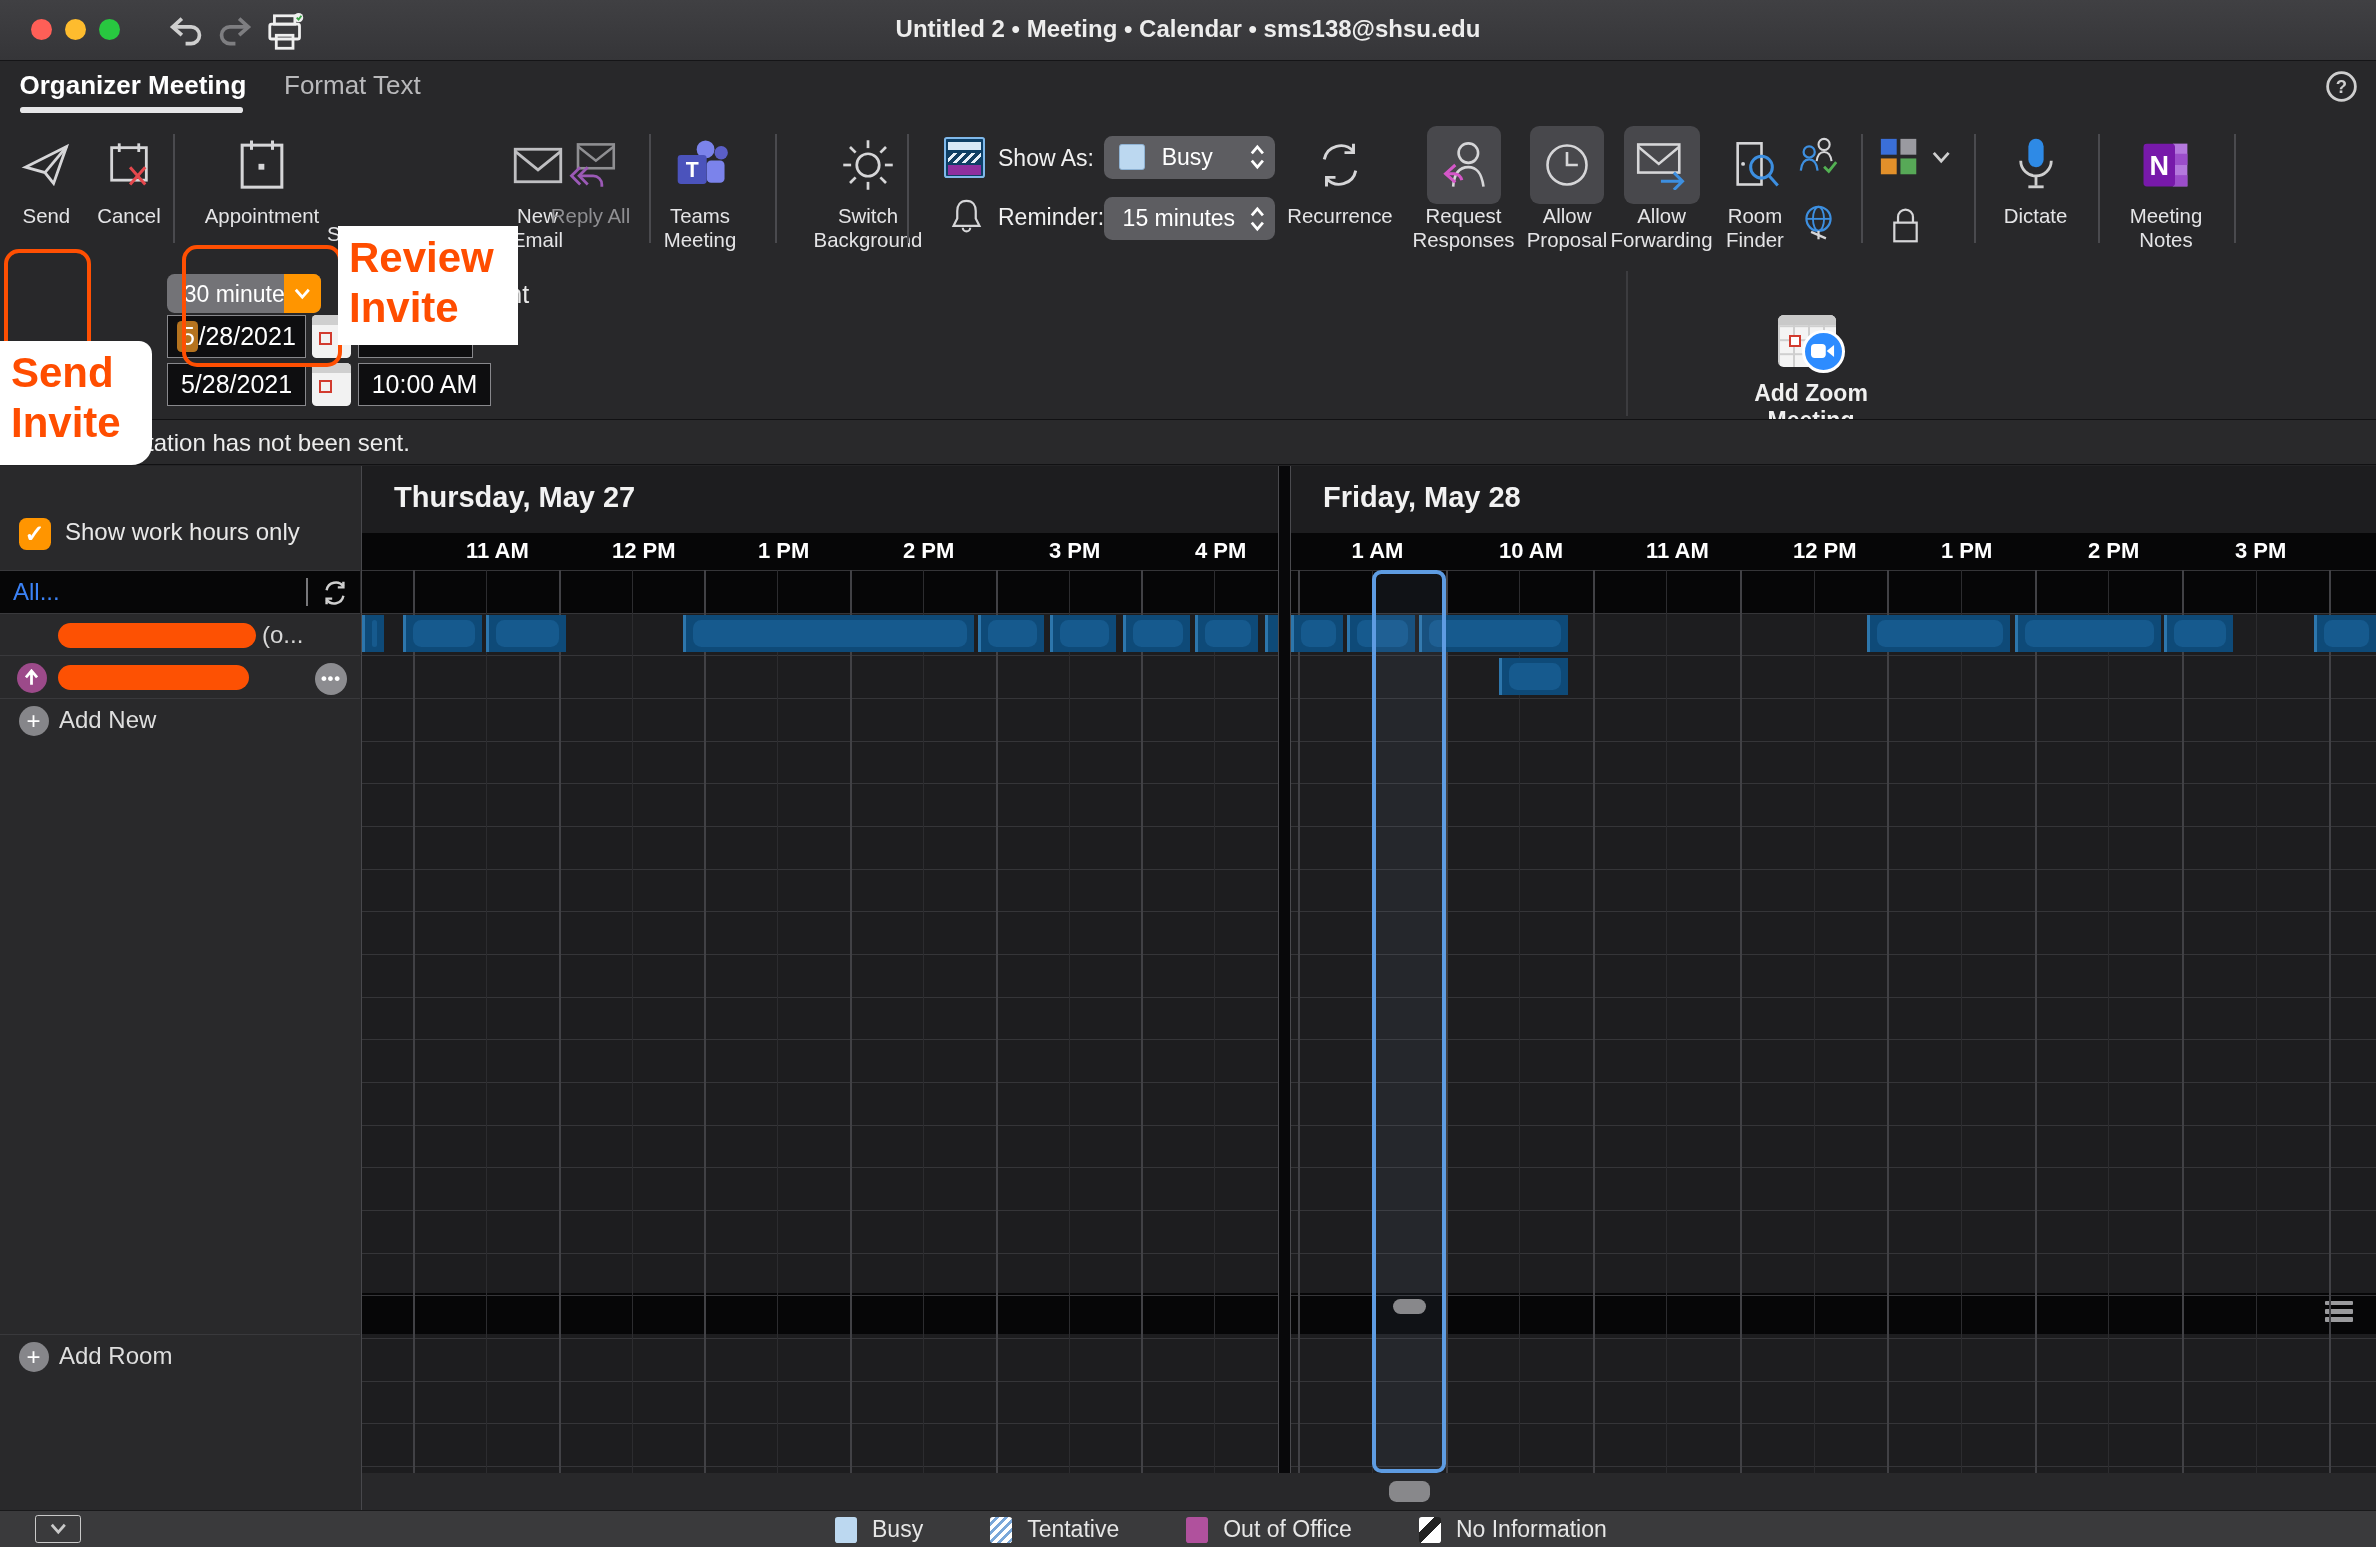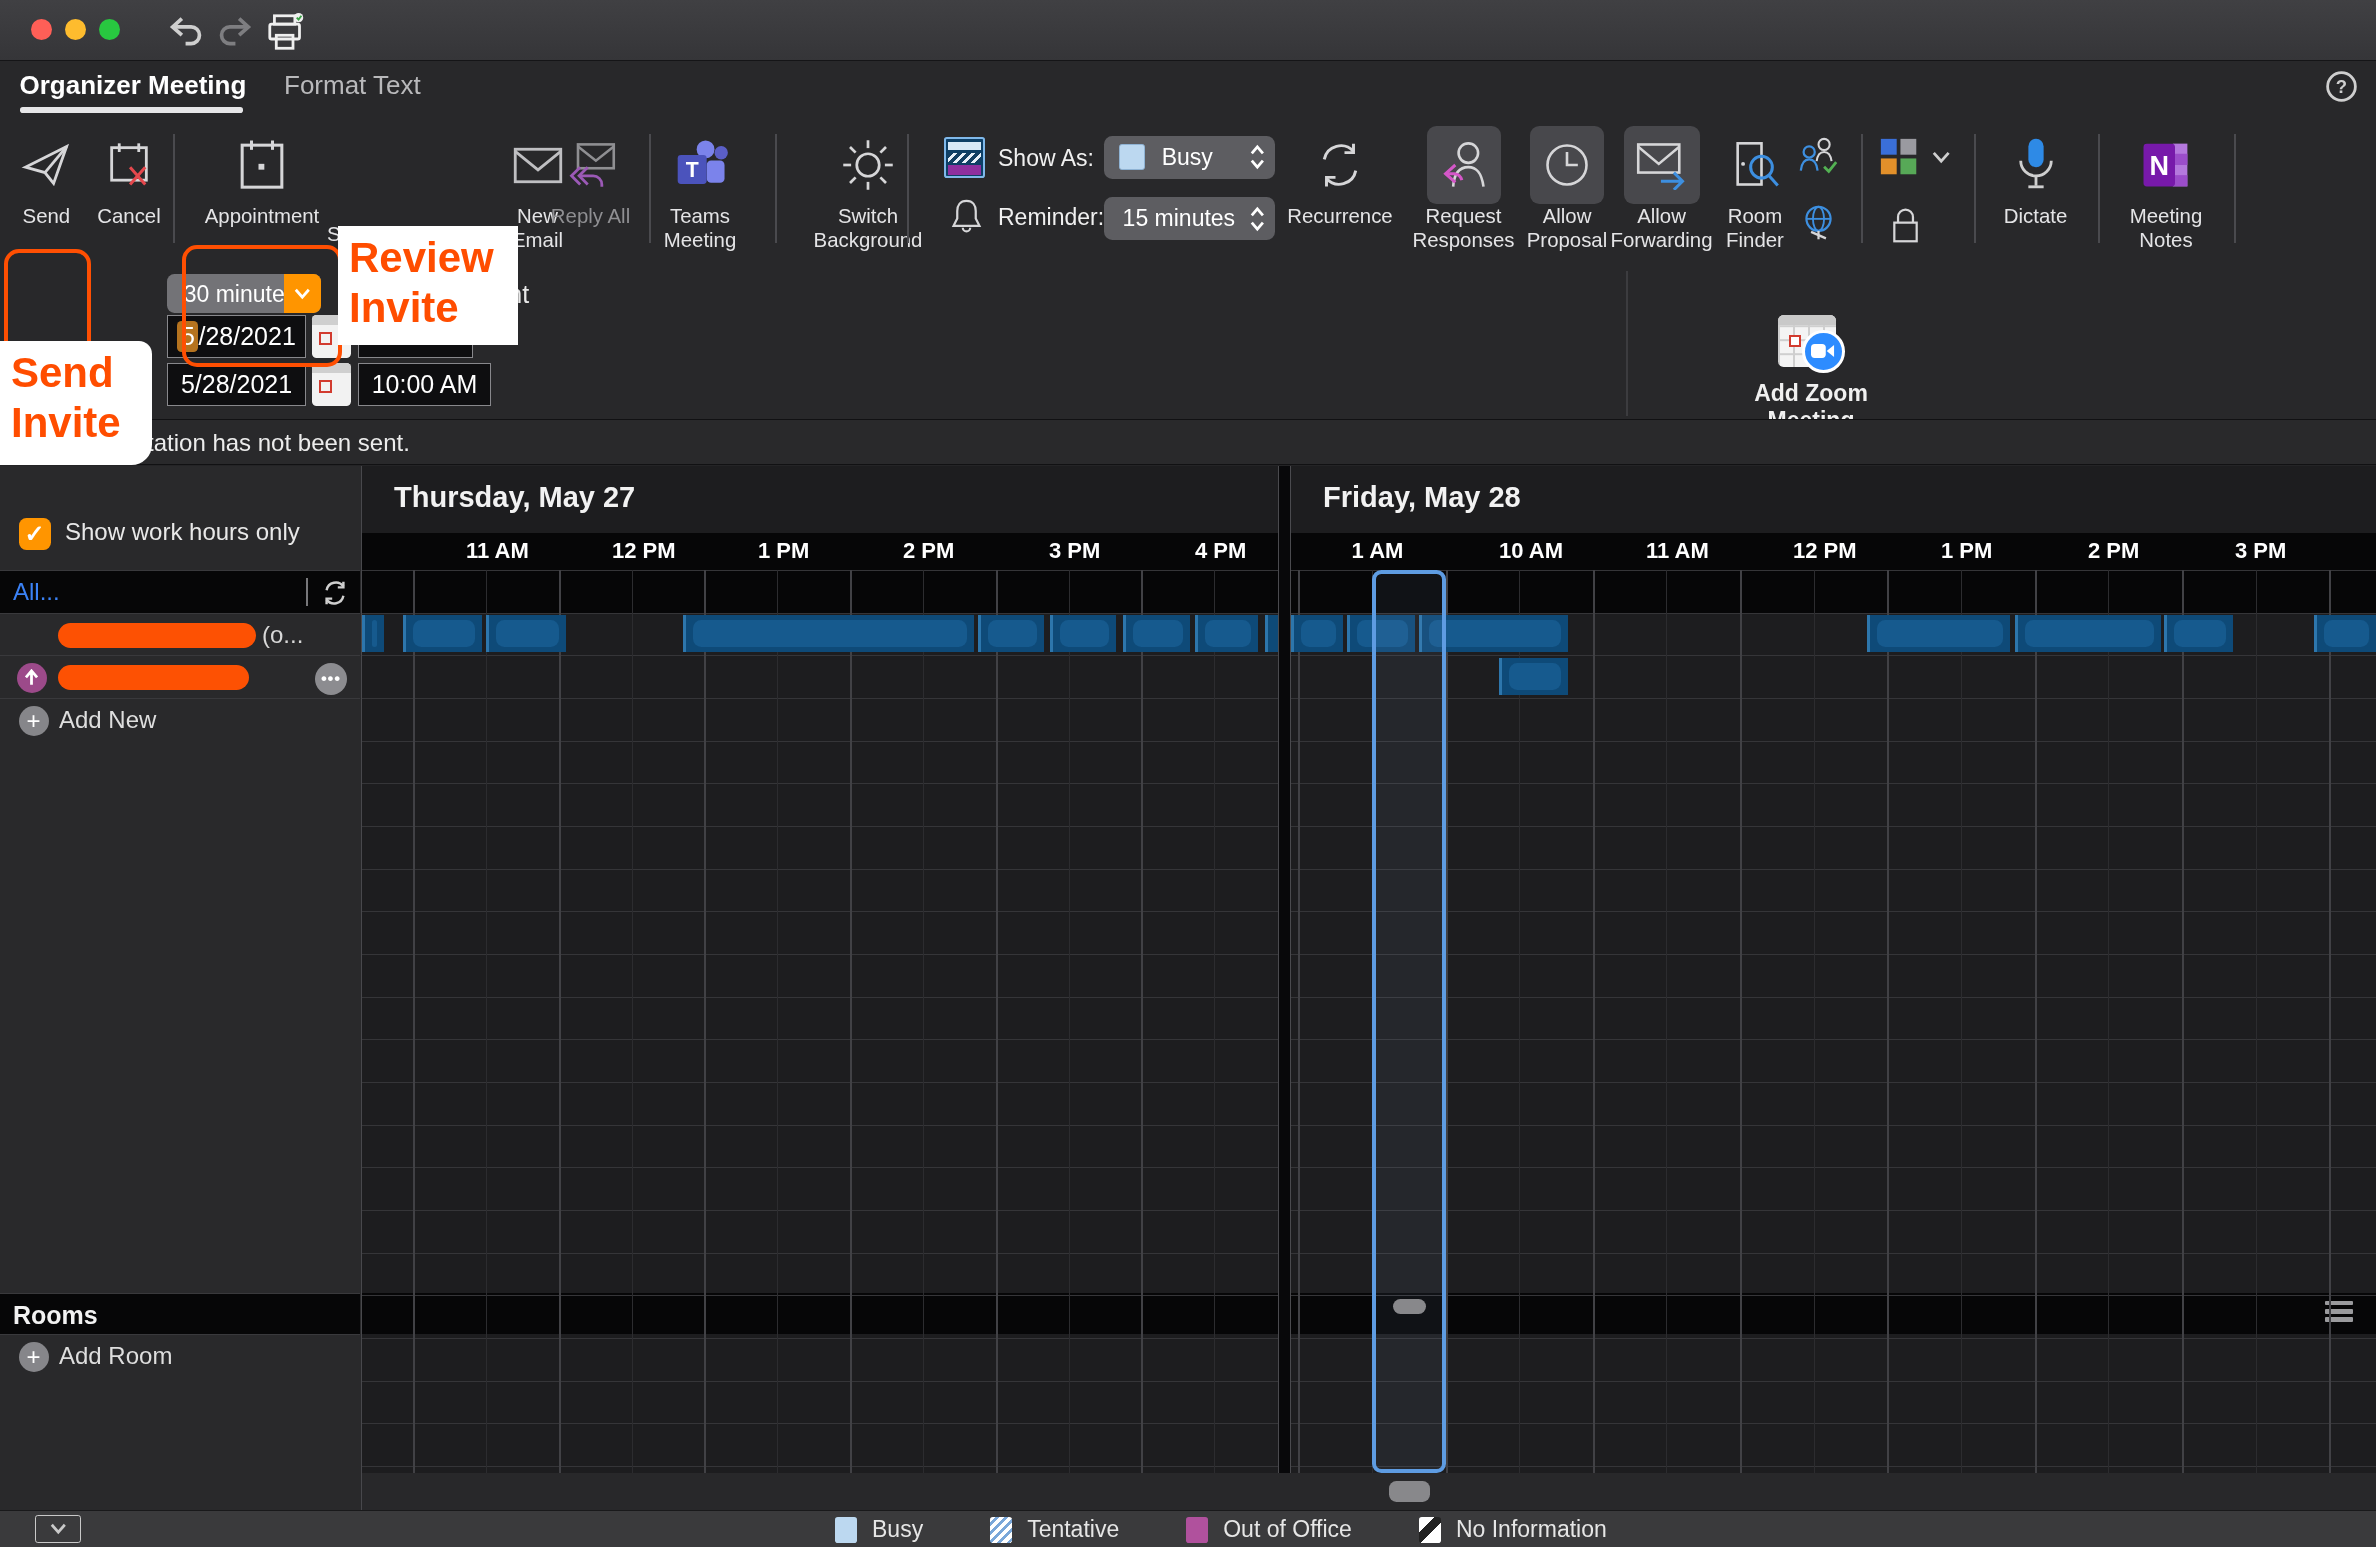--- a/index.html
+++ b/index.html
@@ -103,20 +103,21 @@
     <path d="M26 6 L36 15 L26 24" fill="none" stroke="#7e7e81" stroke-width="4"></path>
     <path d="M36 15 H16 a9 9 0 0 0 0 18 h6" fill="none" stroke="#7e7e81" stroke-width="4"></path>
   </svg>
   <svg class="tbicon" style="left:265px" width="43" height="39" viewBox="0 0 46 42">
     <rect x="10" y="3" width="22" height="9" fill="none" stroke="#efefef" stroke-width="3"></rect>
     <rect x="5" y="12" width="32" height="16" rx="2" fill="none" stroke="#efefef" stroke-width="3"></rect>
     <rect x="12" y="24" width="18" height="14" fill="none" stroke="#efefef" stroke-width="3"></rect>
     <circle cx="36" cy="5" r="5" fill="#efefef"></circle>
       <path d="M34 5 l2 2 l3 -4" stroke="#3aa245" stroke-width="2" fill="none"></path>
   </svg>
+  <div id="title-text">Untitled 2 • Meeting • Calendar • sms138@shsu.edu</div>
 </div>
 
 <div class="abs" id="tabbar">
   <div class="tab active" style="left:19.5px">Organizer Meeting</div>
   <div class="tab-underline" style="left:19.5px;width:223px"></div>
   <div class="tab" style="left:284px">Format Text</div>
   <svg style="position:absolute;left:2323px;top:7.4px" width="37" height="37" viewBox="0 0 40 40">
     <circle cx="20" cy="20" r="15" fill="none" stroke="#cfcfcf" stroke-width="3"></circle>
     <text x="20" y="27" text-anchor="middle" font-size="20" font-weight="bold" fill="#cfcfcf">?</text>
   </svg>
@@ -460,23 +461,20 @@
       </div>
       <div class="pill" style="left:58px;top:9.3px;width:191px"></div>
       <div class="circlebtn" style="left:315px;top:6.5px;width:32px;height:32px;background:#8c8c90;color:#fff;font-size:16.7px;font-weight:bold;letter-spacing:0.9px">•••</div>
     </div>
 
     <div class="srow" style="top:232px;height:43px">
       <div class="circlebtn" style="left:18.6px;top:6.5px;width:30px;height:30px;background:#86868a;color:#fff;font-size:24px">+</div>
       <span style="position:absolute;left:59px;top:7.4px;font-size:24px;color:#dedede">Add New</span>
     </div>
 
-    <div class="srow srow-black" style="top:827px;height:41px">
-      <span style="position:absolute;left:13px;top:6.5px;font-size:25px;font-weight:bold;color:#f2f2f2">Rooms</span>
-    </div>
 
     <div class="srow" style="top:868px;height:43px">
       <div class="circlebtn" style="left:18.6px;top:6.5px;width:30px;height:30px;background:#86868a;color:#fff;font-size:24px">+</div>
       <span style="position:absolute;left:59px;top:7.4px;font-size:24px;color:#dedede">Add Room</span>
     </div>
   </div>
 
   <div id="grid">
     <div class="band" style="top:67px;height:37px;background:#060607"></div>
     <div class="band" style="top:104px;height:43px;background:#060607"></div>

